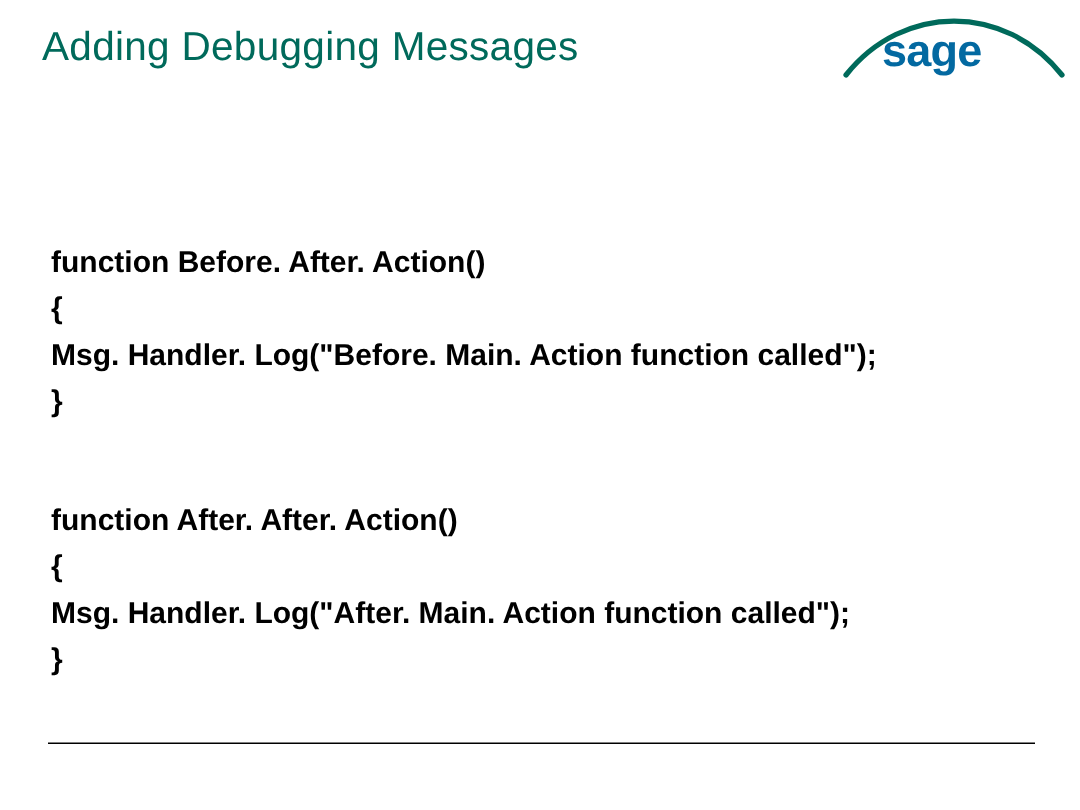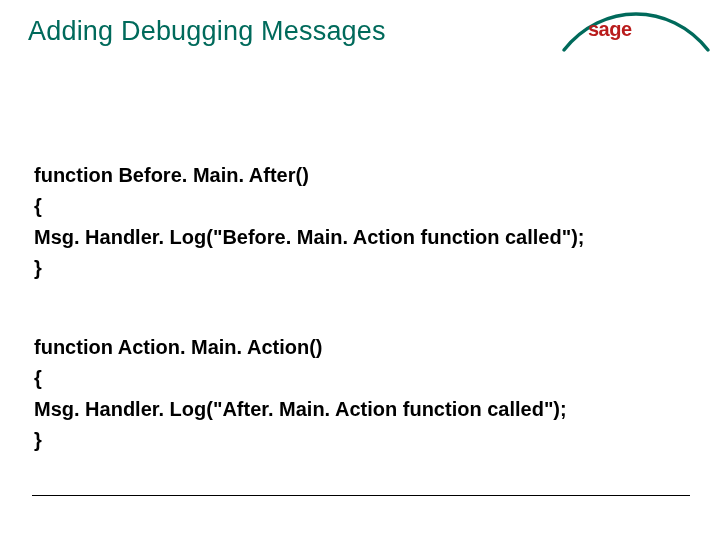--- a/index.html
+++ b/index.html
@@ -41,22 +41,22 @@
     width: 150px;
     height: 80px;
     overflow: visible;
   }
   .logo-text {
     position: absolute;
     left: 12px;
     top: 10px;
     font-family: "Trebuchet MS", Arial, sans-serif;
     font-weight: 700;
-    font-size: 20px;
-    color: #b91c1c;
+    font-size: 30px;
+    color: #0369a1;
     letter-spacing: -0.5px;
   }
   .code {
     position: absolute;
     left: 34px;
     font-size: 20px;
     font-weight: 700;
     color: #000000;
     line-height: 1.55;
     white-space: pre;
@@ -79,25 +79,25 @@
 
   <div class="title">Adding Debugging Messages</div>
 
   <div class="logo">
     <svg class="logo-curve" viewBox="0 0 150 80">
       <path d="M2 48 C 40 0, 108 0, 146 48" stroke="#006a5b" stroke-width="3.5" fill="none" stroke-linecap="round"></path>
     </svg>
     <div class="logo-text">sage</div>
   </div>
 
-  <div class="code block1"><span>function Before. Main. After()</span>
+  <div class="code block1"><span>function Before. After. Action()</span>
 <span>{</span>
 <span>Msg. Handler. Log("Before. Main. Action function called");</span>
 <span>}</span></div>
 
-  <div class="code block2"><span>function Action. Main. Action()</span>
+  <div class="code block2"><span>function After. After. Action()</span>
 <span>{</span>
 <span>Msg. Handler. Log("After. Main. Action function called");</span>
 <span>}</span></div>
 
   <div class="footer-line"></div>
 
 </div>
 
 </body></html>

